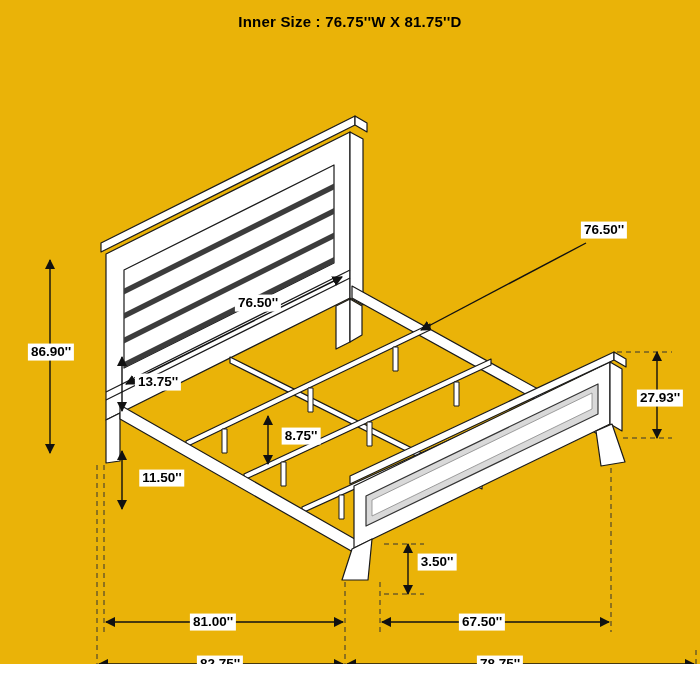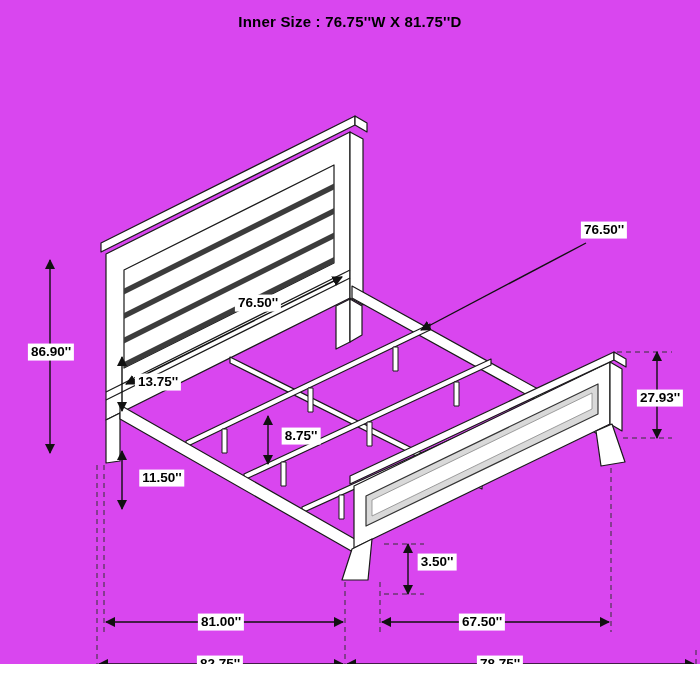--- a/index.html
+++ b/index.html
@@ -1,16 +1,16 @@
 <!DOCTYPE html>
 <html><head>
 <meta charset="utf-8">
 <style>
   html,body{margin:0;padding:0;background:#fff;}
-  .canvas{position:relative;width:700px;height:664px;background:#d946ef;
+  .canvas{position:relative;width:700px;height:664px;background:#eab308;
           font-family:"Liberation Sans",sans-serif;overflow:hidden;}
   .title{position:absolute;top:13px;left:0;width:100%;text-align:center;
          font-weight:bold;font-size:15px;color:#000;letter-spacing:.2px;}
   svg{position:absolute;left:0;top:0;}
   .dim-label{position:absolute;transform:translate(-50%,-50%);background:#fff;
              padding:0 3px;font-weight:bold;font-size:13.5px;color:#000;
              white-space:nowrap;line-height:1.25;}
 </style>
 </head>
 <body>
@@ -111,18 +111,18 @@
   </svg>
 
   <div class="dim-label" style="left:258px;top:303px">76.50''</div>
   <div class="dim-label" style="left:604px;top:230px">76.50''</div>
   <div class="dim-label" style="left:51px;top:352px">86.90''</div>
   <div class="dim-label" style="left:158px;top:382px">13.75''</div>
   <div class="dim-label" style="left:162px;top:478px">11.50''</div>
   <div class="dim-label" style="left:301px;top:436px">8.75''</div>
   <div class="dim-label" style="left:660px;top:398px">27.93''</div>
   <div class="dim-label" style="left:437px;top:562px">3.50''</div>
-  <div class="dim-label" style="left:221px;top:622px">81.00''</div>
+  <div class="dim-label" style="left:213px;top:622px">81.00''</div>
   <div class="dim-label" style="left:482px;top:622px">67.50''</div>
   <div class="dim-label" style="left:220px;top:664px">82.75''</div>
   <div class="dim-label" style="left:500px;top:664px">78.75''</div>
 
 </div>
 
 </body></html>

